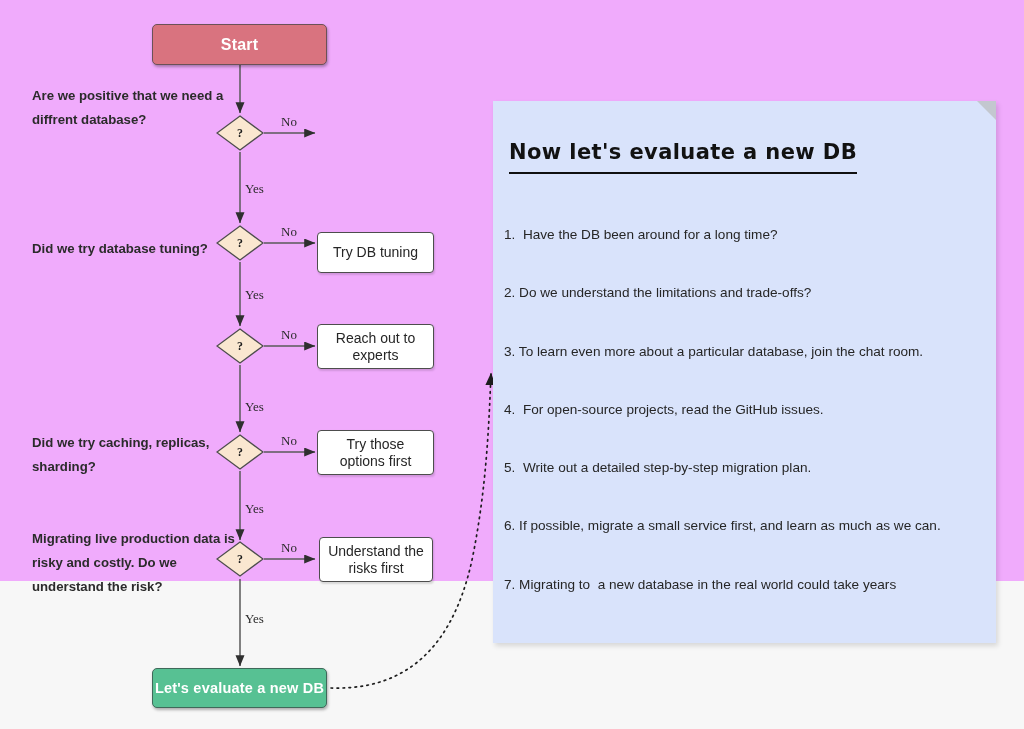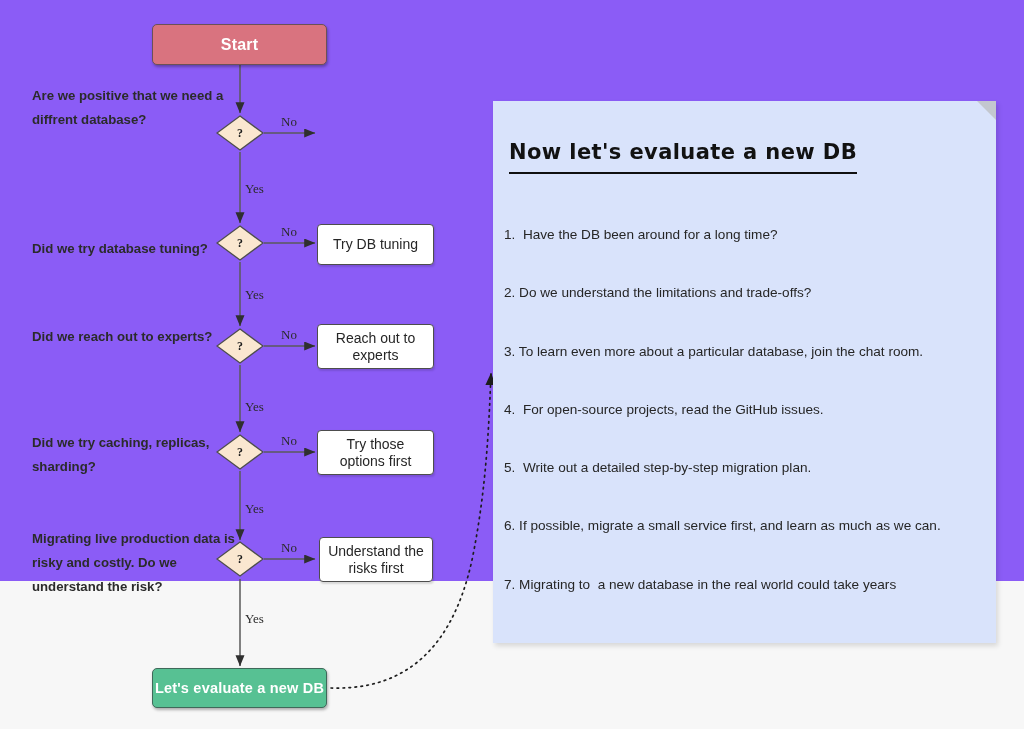--- a/index.html
+++ b/index.html
@@ -6,21 +6,21 @@
   html, body {
     margin: 0; padding: 0;
     width: 1024px; height: 729px;
     overflow: hidden;
     background: #f7f7f7;
     font-family: "Liberation Sans", sans-serif;
   }
   #canvas {
     position: relative;
     width: 1024px; height: 581px;
-    background: #8b5cf6;
+    background: #f0abfc;
   }
 
   
   #wires {
     position: absolute; left: 0; top: 0;
     width: 1024px; height: 729px;
     pointer-events: none;
   }
 
   
@@ -205,25 +205,24 @@
 
   <div class="prompt" style="left:32px; top:221px;margin-top:16px;">Did we try database tuning?</div>
   <div class="diamond" style="left:216px; top:225px;">
     <svg class="dshape" viewBox="0 0 48 36">
       <polygon points="24,1 47,18 24,35 1,18" fill="#fae7d0" stroke="#4d4d4d" stroke-width="1.3"></polygon>
     </svg>
     <span class="qmark">?</span>
   </div>
   <div class="elabel" style="left:281px; top:224px;">No</div>
   <div class="elabel" style="left:245px; top:287px;">Yes</div>
-  <div class="action" style="left:317px; top:224px; width:117px; height:41px;">
+  <div class="action" style="left:317px; top:232px; width:117px; height:41px;">
     <span>Try DB tuning</span>
   </div>
 
-  <div class="prompt" style="left:32px; top:325px;">Did we reach out to experts?</div>
   <div class="diamond" style="left:216px; top:328px;">
     <svg class="dshape" viewBox="0 0 48 36">
       <polygon points="24,1 47,18 24,35 1,18" fill="#fae7d0" stroke="#4d4d4d" stroke-width="1.3"></polygon>
     </svg>
     <span class="qmark">?</span>
   </div>
   <div class="elabel" style="left:281px; top:327px;">No</div>
   <div class="elabel" style="left:245px; top:399px;">Yes</div>
   <div class="action" style="left:317px; top:324px; width:117px; height:45px;">
     <span>Reach out to experts</span>

